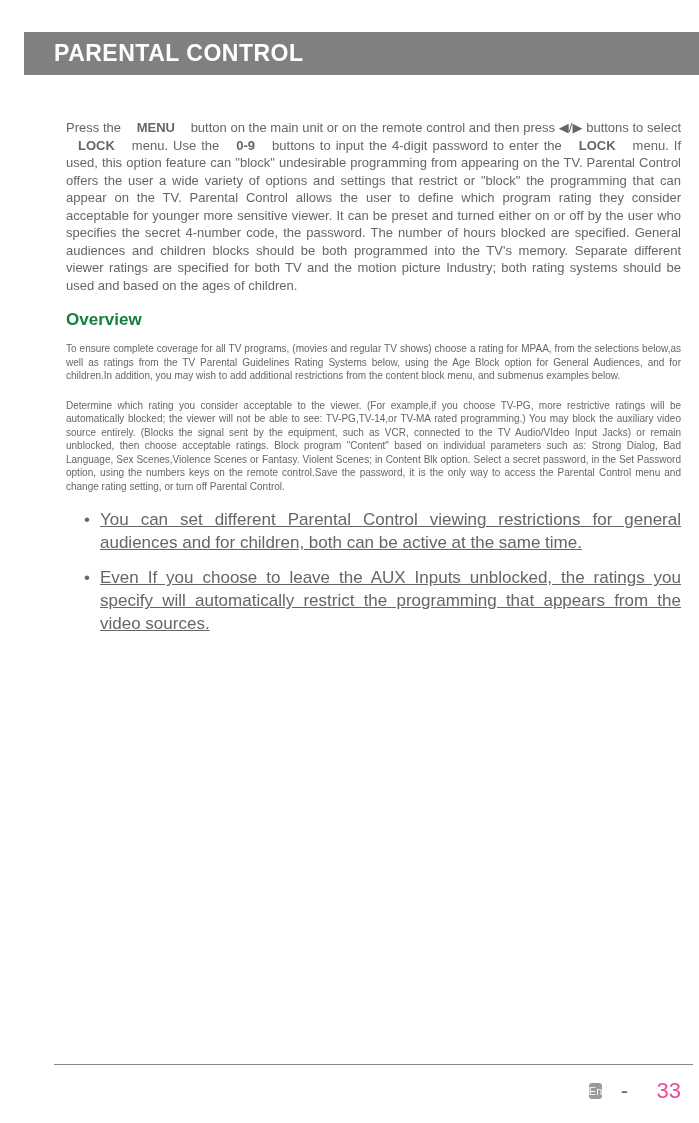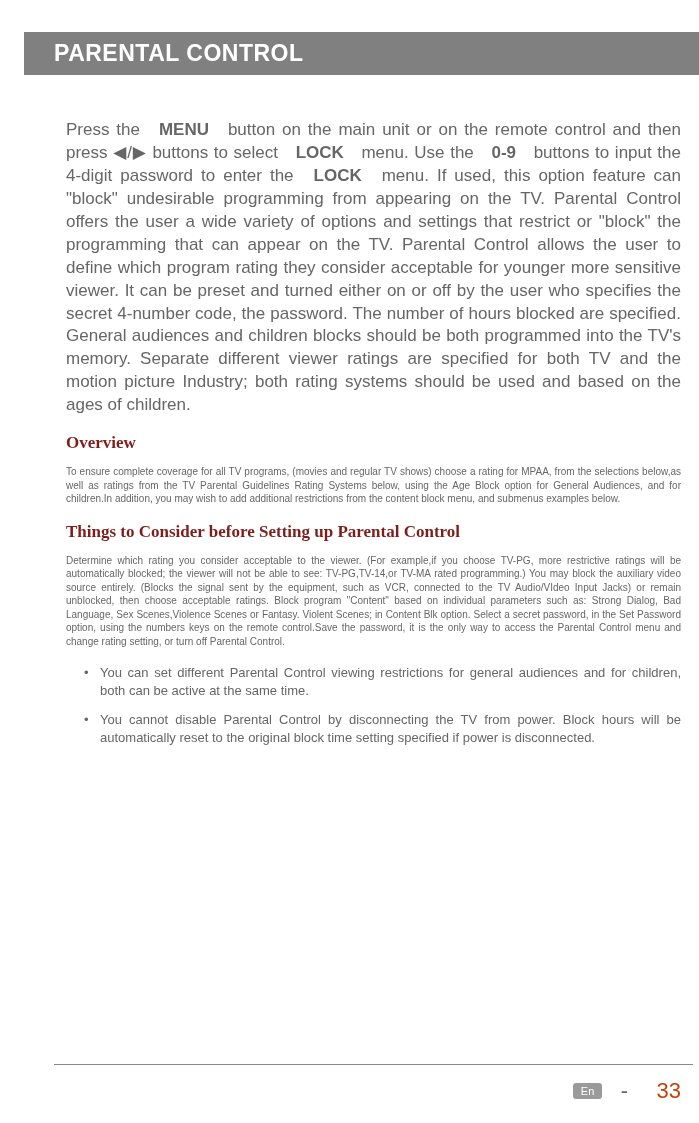--- a/index.html
+++ b/index.html
@@ -17,80 +17,80 @@
     font-size: 23px;
     font-weight: bold;
     padding: 8px 18px;
     margin: 8px 0 0 0;
     letter-spacing: 0.5px;
   }
   .content {
     padding: 20px 18px 0 18px;
   }
   .intro-para {
-    font-size: 17px;
+    font-size: 13px;
     line-height: 1.35;
     text-align: justify;
     margin-bottom: 16px;
   }
   .intro-para b { font-weight: bold; }
   .subhead {
     font-size: 17px;
     font-weight: bold;
-    color: #7f1d1d;
+    color: #15803d;
     margin-bottom: 4px;
-    font-family: Liberation Serif, serif;
   }
   .section-para {
     font-size: 10px;
     line-height: 1.35;
     text-align: justify;
     margin-bottom: 16px;
   }
   .bullets {
     list-style: none;
     padding: 0;
     margin: 0 0 16px 0;
   }
   .bullets li {
-    font-size: 13px;
+    font-size: 17px;
     line-height: 1.35;
     text-align: justify;
     padding-left: 34px;
     position: relative;
     margin-bottom: 2px;
+    text-decoration: underline;
   }
   .bullets li::before {
     content: "•";
     position: absolute;
     left: 18px;
     top: 0;
     color: #666666;
   }
   .footer {
     position: absolute;
     bottom: 24px;
     left: 18px;
     right: 18px;
     border-top: 1px solid #888888;
     padding-top: 6px;
     text-align: right;
   }
   .page-num {
     font-size: 22px;
-    color: #c2410c;
+    color: #ec4899;
     vertical-align: middle;
   }
   .en-badge {
     display: inline-block;
     background: #9a9a9a;
     color: #ffffff;
     font-size: 11px;
     border-radius: 3px;
-    padding: 2px 8px;
+    padding: 2px 0;
     vertical-align: middle;
     margin-right: 2px;
   }
   .dash {
     font-size: 22px;
     color: #666666;
     vertical-align: middle;
   }
 </style>
 </head>
@@ -100,26 +100,25 @@
   <span>PARENTAL CONTROL</span>
 </div>
 
 <div class="content">
 
   <p class="intro-para">Press the <b>MENU</b> button on the main unit or on the remote control and then press ◀/▶ buttons to select <b>LOCK</b> menu. Use the <b>0-9</b> buttons to input the 4-digit password to enter the <b>LOCK</b> menu. If used, this option feature  can "block" undesirable programming from appearing on the TV. Parental Control offers the user a wide  variety  of options and settings that restrict or "block" the programming that can appear on the TV. Parental Control allows the user to define which program rating they consider acceptable for younger more sensitive viewer. It can be preset and turned either on or off by the user who specifies the secret 4-number code, the password. The number of hours blocked are specified. General audiences and children blocks should be both programmed into the TV's memory. Separate different viewer ratings are specified for both TV and the motion picture Industry;  both rating systems should be used and based on the ages of children.</p>
 
   <div class="subhead">Overview</div>
   <p class="section-para">To ensure complete coverage for all TV programs, (movies and regular TV shows) choose a rating for MPAA, from the selections below,as well as ratings from the TV Parental Guidelines Rating Systems below, using the Age Block option for General Audiences, and for children.In addition, you may wish to add additional restrictions from the content block menu, and submenus examples below.</p>
 
-  <div class="subhead">Things to Consider before Setting up Parental Control</div>
   <p class="section-para">Determine which rating you consider acceptable to the viewer. (For example,if you choose TV-PG, more restrictive ratings will be automatically blocked; the viewer will not be able to see: TV-PG,TV-14,or TV-MA rated programming.) You may block the auxiliary video source entirely. (Blocks the signal sent by the equipment, such as VCR, connected to the TV Audio/VIdeo Input Jacks) or remain unblocked, then choose acceptable ratings. Block program "Content" based on individual parameters such as: Strong Dialog, Bad Language, Sex Scenes,Violence Scenes or Fantasy. Violent Scenes; in Content Blk option. Select a secret password, in the Set Password option, using the numbers keys on the remote control.Save the password, it is the only way to access the Parental  Control menu and change rating setting, or turn off Parental Control.</p>
 
   <ul class="bullets">
     <li>You can set different Parental Control viewing restrictions for general audiences and for children, both can be active at the same time.</li>
-    <li>You cannot disable Parental Control by disconnecting the TV from power. Block hours will be automatically reset to the original block time setting specified if power is disconnected.</li>
+    <li>Even If you choose to leave the AUX Inputs unblocked, the ratings you specify will automatically restrict the programming that appears from the video sources.</li>
   </ul>
 
 </div>
 
 <div class="footer">
   <span class="en-badge">En</span>
   <span class="dash">-</span>
   <span class="page-num">33</span>
 </div>
 

